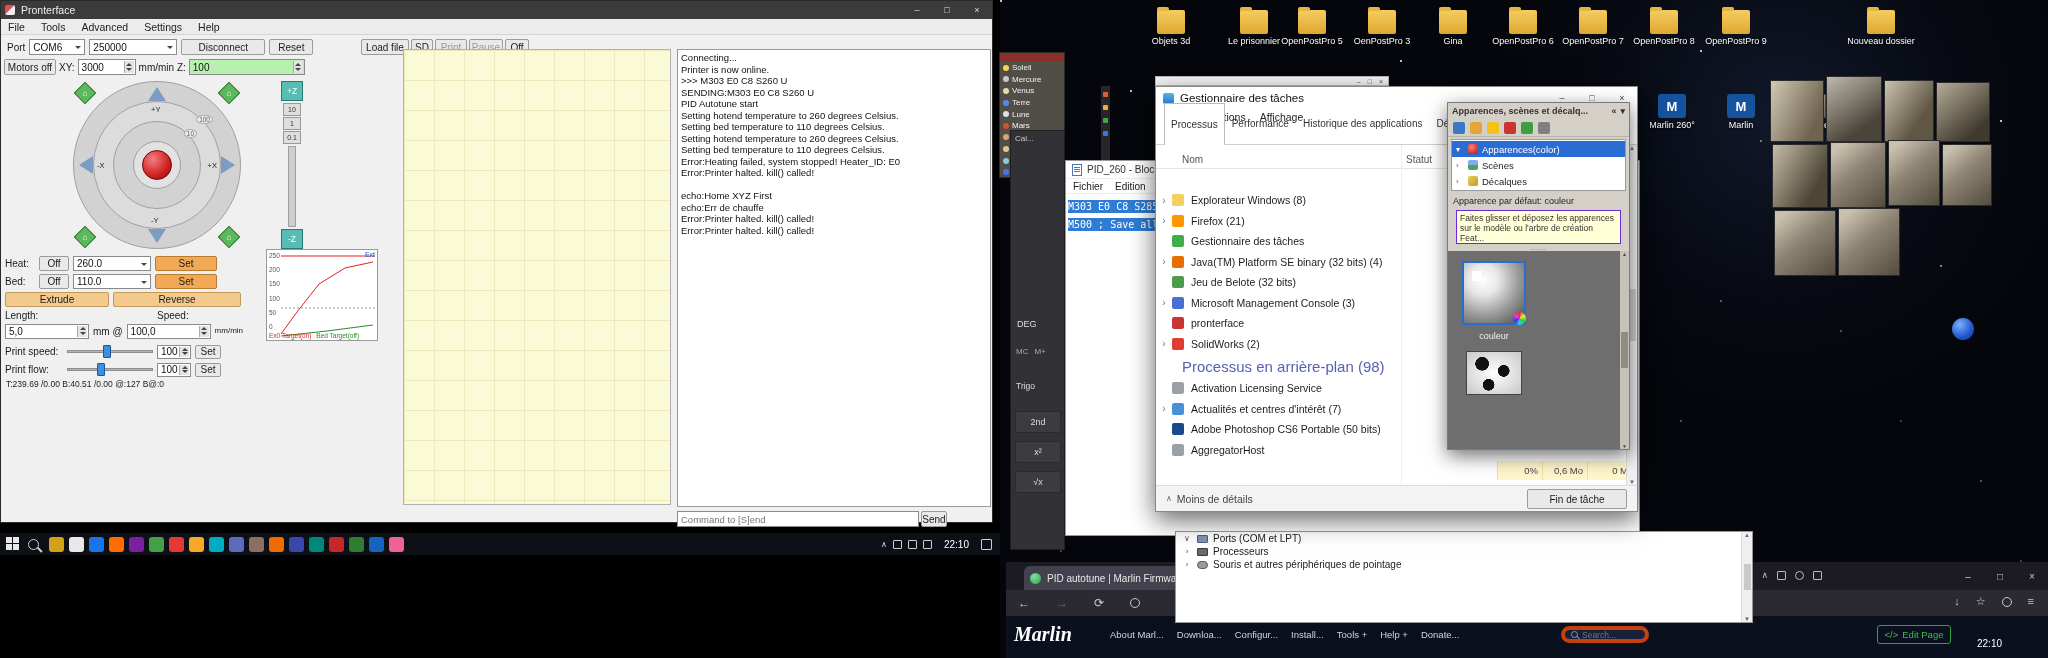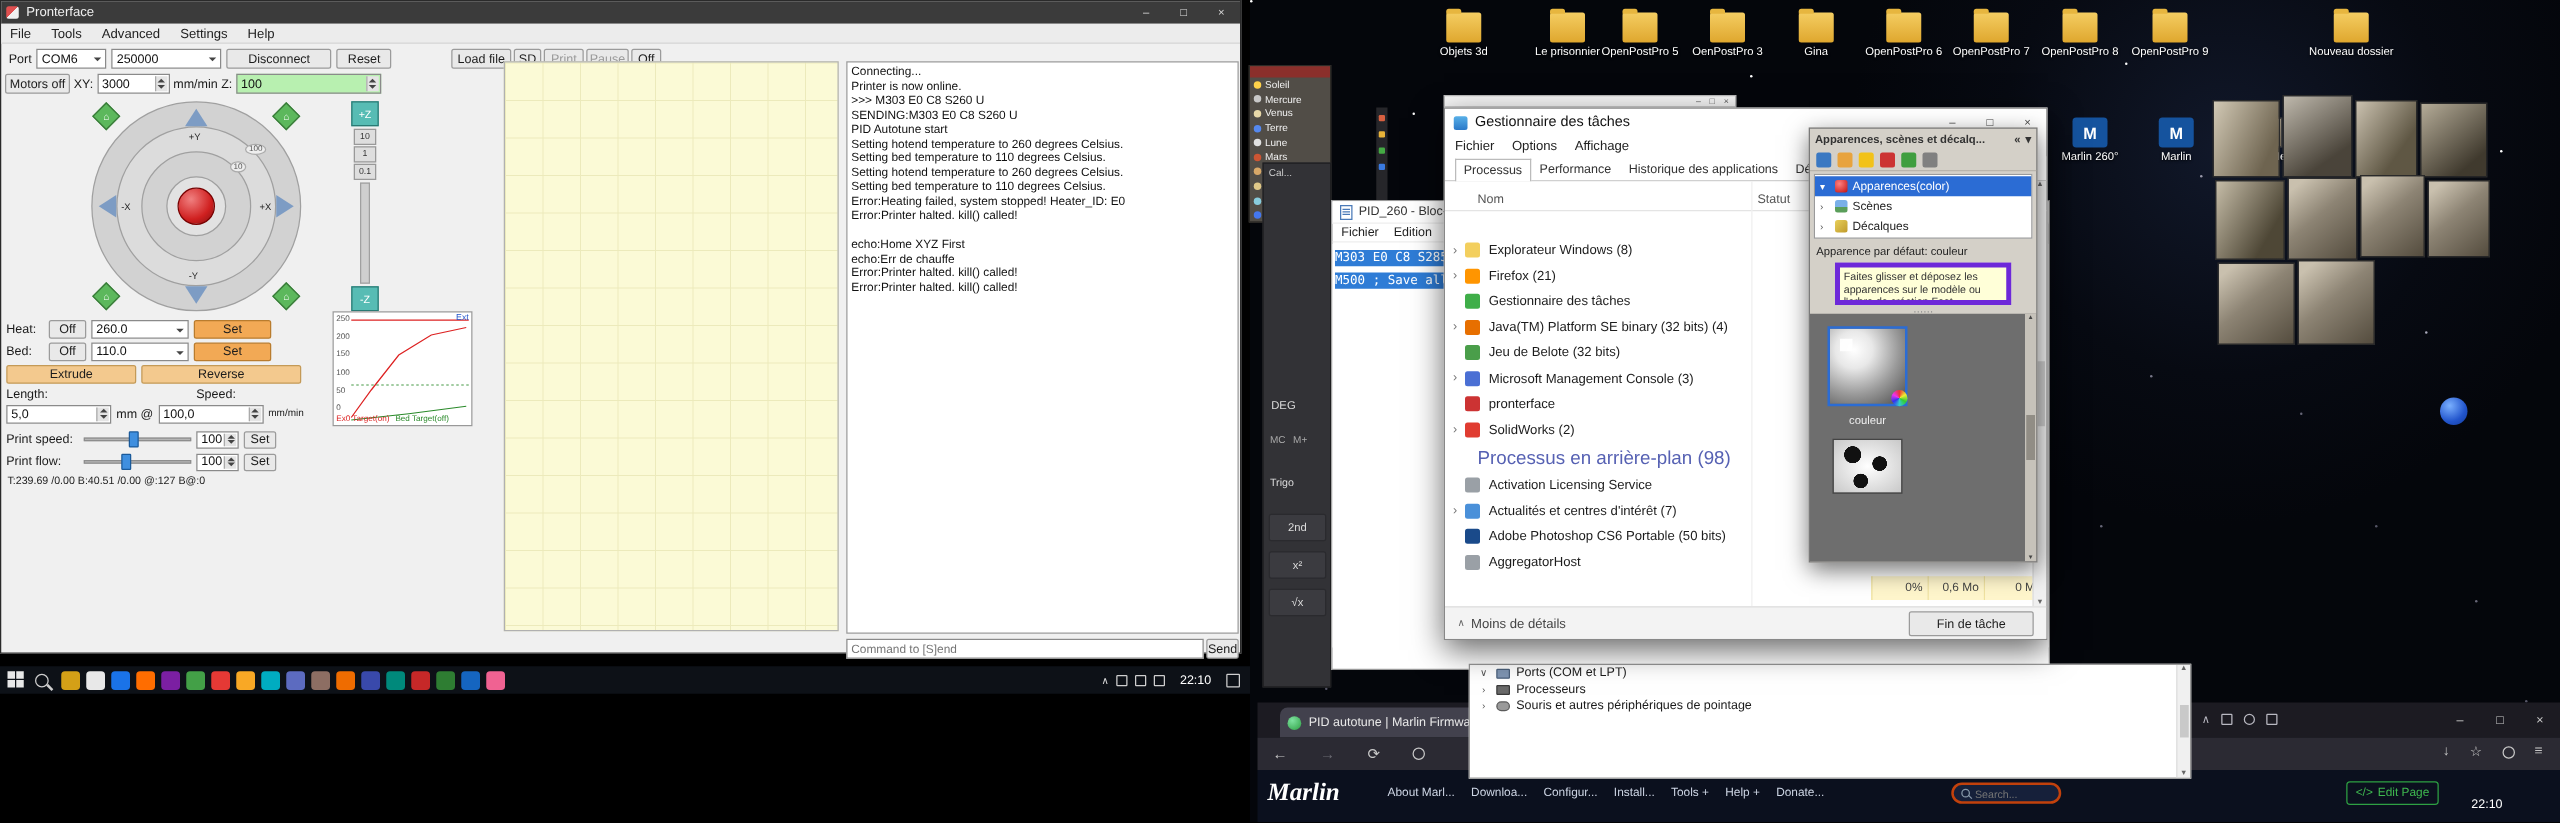--- a/index.html
+++ b/index.html
@@ -53,21 +53,21 @@
 .ztrack{flex:1;width:8px;background:#cfcfcf;border:1px solid #a0a0a0}
 .pf-graph{position:absolute;left:265px;top:248px;width:112px;height:92px;background:#fff;border:1px solid #999}
 .gticks{position:absolute;left:2px;top:2px;height:78px;display:flex;flex-direction:column;justify-content:space-between;font-size:6.5px;color:#555}
 .glegend{position:absolute;left:2px;bottom:1px;font-size:6.5px;white-space:nowrap}
 .glegend .hot{color:#d22}.glegend .bed{color:#2a8a2a;margin-left:3px}
 .gext{position:absolute;right:2px;top:1px;font-size:7px;color:#2255cc}
 .pf-status{position:absolute;left:5px;top:378px;font-size:8.5px;color:#222}
 .pf-gcode{position:absolute;left:402px;top:48px;width:268px;height:456px;background:#fbfad6;border:1px solid #b0b0b0;background-image:linear-gradient(#ecea bb 1px,transparent 1px),linear-gradient(90deg,#eceabb 1px,transparent 1px);background-size:30px 30px}
 .pf-log{position:absolute;left:676px;top:48px;width:314px;height:458px;background:#fff;border:1px solid #999;padding:2px 3px;font-size:9.5px;line-height:11.5px;color:#111;overflow:hidden}
 .pf-log div{min-height:11.5px;white-space:nowrap}
-.pf-cmd{position:absolute;left:676px;top:510px;width:314px;height:16px;display:flex;gap:2px}
+.pf-cmd{position:absolute;left:676px;top:510px;width:270px;height:16px;display:flex;gap:2px}
 .pf-cmd input{flex:1;border:1px solid #8a8a8a;font-size:9.5px;padding:0 3px;color:#333}
 .sl{position:relative;height:15px}
 .sl .tr{position:absolute;left:0;right:0;top:6px;height:3px;background:#b5b5b5;border:1px solid #8e8e8e}
 .sl .th{position:absolute;top:1px;width:8px;height:13px;background:#3f8fdf;border:1px solid #1a5a9a;border-radius:1px}
 
 
 .tbL{position:absolute;left:0;top:533px;width:1000px;height:22px;background:#0d1117;display:flex;align-items:center;z-index:20}
 .winlogo{width:14px;height:14px;margin:0 8px 0 6px;display:grid;grid-template-columns:6px 6px;grid-template-rows:6px 6px;gap:1px}
 .winlogo i{background:#e8e8e8}
 .mag{width:11px;height:11px;border:1.5px solid #cfcfcf;border-radius:50%;position:relative;margin-right:10px}
@@ -162,21 +162,21 @@
 .tabicons{position:absolute;right:226px;top:8px;display:flex;gap:9px;color:#b9b9c2;font-size:9px;align-items:center}
 .bwc{position:absolute;right:0;top:0;height:28px;display:flex}
 .bwc span{width:32px;display:flex;align-items:center;justify-content:center;color:#c8c8c8;font-size:10px}
 .brow .toolbar{height:26px;background:#2b2a33;display:flex;align-items:center;color:#c8c8c8;font-size:12px;position:relative}
 .brow .toolbar .nv{margin-left:12px;margin-right:14px}
 .brow .toolbar .nv.dim{color:#6a6a72}
 .tbicons{position:absolute;right:14px;top:5px;display:flex;gap:16px;font-size:11px;color:#c8c8c8}
 .marlin{position:relative;height:42px;background:#0b101e;overflow:hidden}
 .mlogo{position:absolute;left:8px;top:7px;font-family:"Liberation Serif",serif;font-style:italic;font-weight:bold;font-size:20px;color:#fff}
 .mnav{position:absolute;left:104px;top:13px;display:flex;gap:13px;font-size:9.5px;color:#cdd5e4;white-space:nowrap}
-.msearch{position:absolute;left:555px;top:10px;width:88px;height:17px;background:#16203a;border:2px solid #c2410c;border-radius:9px;display:flex;align-items:center;gap:4px;padding:0 6px}
+.msearch{position:absolute;left:555px;top:10px;width:88px;height:17px;background:#16203a;border:4px solid #c2410c;border-radius:9px;display:flex;align-items:center;gap:4px;padding:0 6px}
 .msearch .mg{width:7px;height:7px;border:1.2px solid #8899aa;border-radius:50%;position:relative;flex:none}
 .msearch .mg:after{content:"";position:absolute;width:4px;height:1.2px;background:#8899aa;transform:rotate(45deg);right:-3px;bottom:-1px}
 .msearch input{background:transparent;border:none;outline:none;color:#9aa8bb;font-size:8.5px;width:56px}
 .editpg{position:absolute;left:871px;top:9px;width:74px;height:19px;border:1px solid #2ea043;border-radius:3px;display:flex;align-items:center;justify-content:center;gap:4px;color:#3fb950;font-size:9.5px}
 .clock2{position:absolute;left:1977px;top:638px;font-size:10px;color:#fff;z-index:40}
 
 
 .dm{position:absolute;left:1175px;top:531px;width:578px;height:92px;background:#fff;border:1px solid #999;z-index:30;overflow:hidden}
 .dmrow{display:flex;align-items:center;gap:5px;height:13px;font-size:10px;color:#1a1a1a;white-space:nowrap}
 .dmrow .ex{width:10px;text-align:center;color:#555;font-size:8px}
@@ -190,21 +190,21 @@
 .dmsb .th{width:7px;height:26px;background:#c9c9c9;margin:1px auto}
 
 
 .tm{position:absolute;left:1155px;top:86px;width:483px;height:426px;background:#fff;border:1px solid #888;box-shadow:0 8px 24px rgba(0,0,0,.6);z-index:40}
 .tm-title{height:22px;display:flex;align-items:center;font-size:11.5px;color:#111}
 .tm-title .tic{width:11px;height:11px;margin:0 6px 0 7px;background:linear-gradient(#58b0e8,#2a78c8);border-radius:2px}
 .tm-title .sp2{flex:1}
 .tm-title .wbtn{height:22px;color:#444;font-size:9px}
 .tm-menu{height:16px;display:flex;gap:14px;align-items:center;padding-left:8px;font-size:10.5px;color:#222}
 .tm-tabs{height:20px;display:flex;align-items:flex-end;padding-left:8px;background:#fff;border-bottom:1px solid #d0d0d0}
-.tm-tabs div{font-size:10px;color:#333;padding:3px 6px;border:1px solid transparent;border-bottom:none;white-space:nowrap}
+.tm-tabs div{font-size:10px;color:#333;padding:15px 6px;border:1px solid transparent;border-bottom:none;white-space:nowrap}
 .tm-tabs div:nth-of-type(1){background:#fff;border-color:#bbb;position:relative;top:1px}
 .tm-colhead{height:24px;position:relative;border-bottom:1px solid #e4e4e4;font-size:10px;color:#555}
 .tm-colhead .c1{position:absolute;left:26px;bottom:3px}
 .tm-colhead .c2{position:absolute;left:250px;bottom:3px}
 .tm-colsep{position:absolute;left:245px;top:58px;bottom:26px;width:1px;background:#efefef}
 .tm-rows{padding-top:21px}
 .tmr{display:flex;align-items:center;height:20.5px;font-size:10.5px;color:#1c1c1c;white-space:nowrap}
 .tmr .ex{width:16px;text-align:center;color:#777;font-size:10px;flex:none}
 .tmr .ic{width:12px;height:12px;border-radius:2px;margin-right:7px;flex:none}
 .tm-ghead{height:24px;display:flex;align-items:center;padding-left:26px;font-size:15px;color:#5661b3}
@@ -223,21 +223,21 @@
 .sw-title .tt{flex:1;white-space:nowrap;overflow:hidden}
 .sw-tools{height:18px;display:flex;align-items:center;gap:5px;padding-left:5px;border-bottom:1px solid #b8b4ac}
 .sw-tools i{width:12px;height:12px;border-radius:2px;display:block}
 .sw-tree{background:#fff;border:1px solid #9a9a9a;margin:2px 3px;height:52px;padding-top:1px}
 .swtr{display:flex;align-items:center;gap:4px;height:16px;font-size:9.5px;color:#222;padding-left:4px;white-space:nowrap}
 .swtr .ex{font-size:8px;color:#555;width:8px}
 .swtr .ic{width:10px;height:10px;border-radius:2px}
 .swtr.sel{background:#2b6cd4;color:#fff}
 .swtr.sel .ex{color:#fff}
 .sw-def{font-size:9px;color:#222;padding:3px 5px;white-space:nowrap;overflow:hidden}
-.sw-tip{margin:1px 20px;background:#ffffd8;border:4px solid #6d28d9;font-size:8.5px;color:#333;padding:2px 3px;height:34px;overflow:hidden;line-height:10px}
+.sw-tip{margin:1px 8px;background:#ffffd8;border:1px solid #6d28d9;font-size:8.5px;color:#333;padding:2px 3px;height:34px;overflow:hidden;line-height:10px}
 .sw-split{height:9px;display:flex;align-items:center;justify-content:center;color:#888;font-size:8px}
 .sw-thumbs{position:absolute;left:0;right:0;bottom:0;top:148px;background:#6e6e6e;overflow:hidden}
 .thumb1{position:absolute;left:14px;top:10px;width:64px;height:64px;border:2px solid #2b6cd4;background:radial-gradient(circle at 32% 28%,#ffffff 0%,#e8e8e8 25%,#9a9a9a 60%,#4a4a4a 100%)}
 .thumb1:before{content:"";position:absolute;left:8px;top:8px;width:10px;height:10px;background:rgba(255,255,255,.9)}
 .thumb1:after{content:"";position:absolute;right:-2px;bottom:-2px;width:13px;height:13px;border-radius:50%;background:conic-gradient(#e33,#ee3,#3c3,#3cc,#33e,#e3e,#e33)}
 .th-lab{position:absolute;left:14px;top:80px;width:64px;text-align:center;font-size:9px;color:#f0f0f0}
 .thumb2{position:absolute;left:18px;top:100px;width:56px;height:44px;background:radial-gradient(circle 7px at 28% 28%,#111 95%,transparent),radial-gradient(circle 6px at 68% 45%,#111 95%,transparent),radial-gradient(circle 6px at 40% 78%,#111 95%,transparent),radial-gradient(#fff,#c8c8c8);border:1px solid #444}
 .swsb{position:absolute;right:0;top:0;bottom:0;width:9px;background:#c6c2ba;display:flex;flex-direction:column;justify-content:space-between;align-items:center;font-size:5px;color:#444}
 .swsb .th{width:7px;height:36px;background:#918d85}
 </style>

